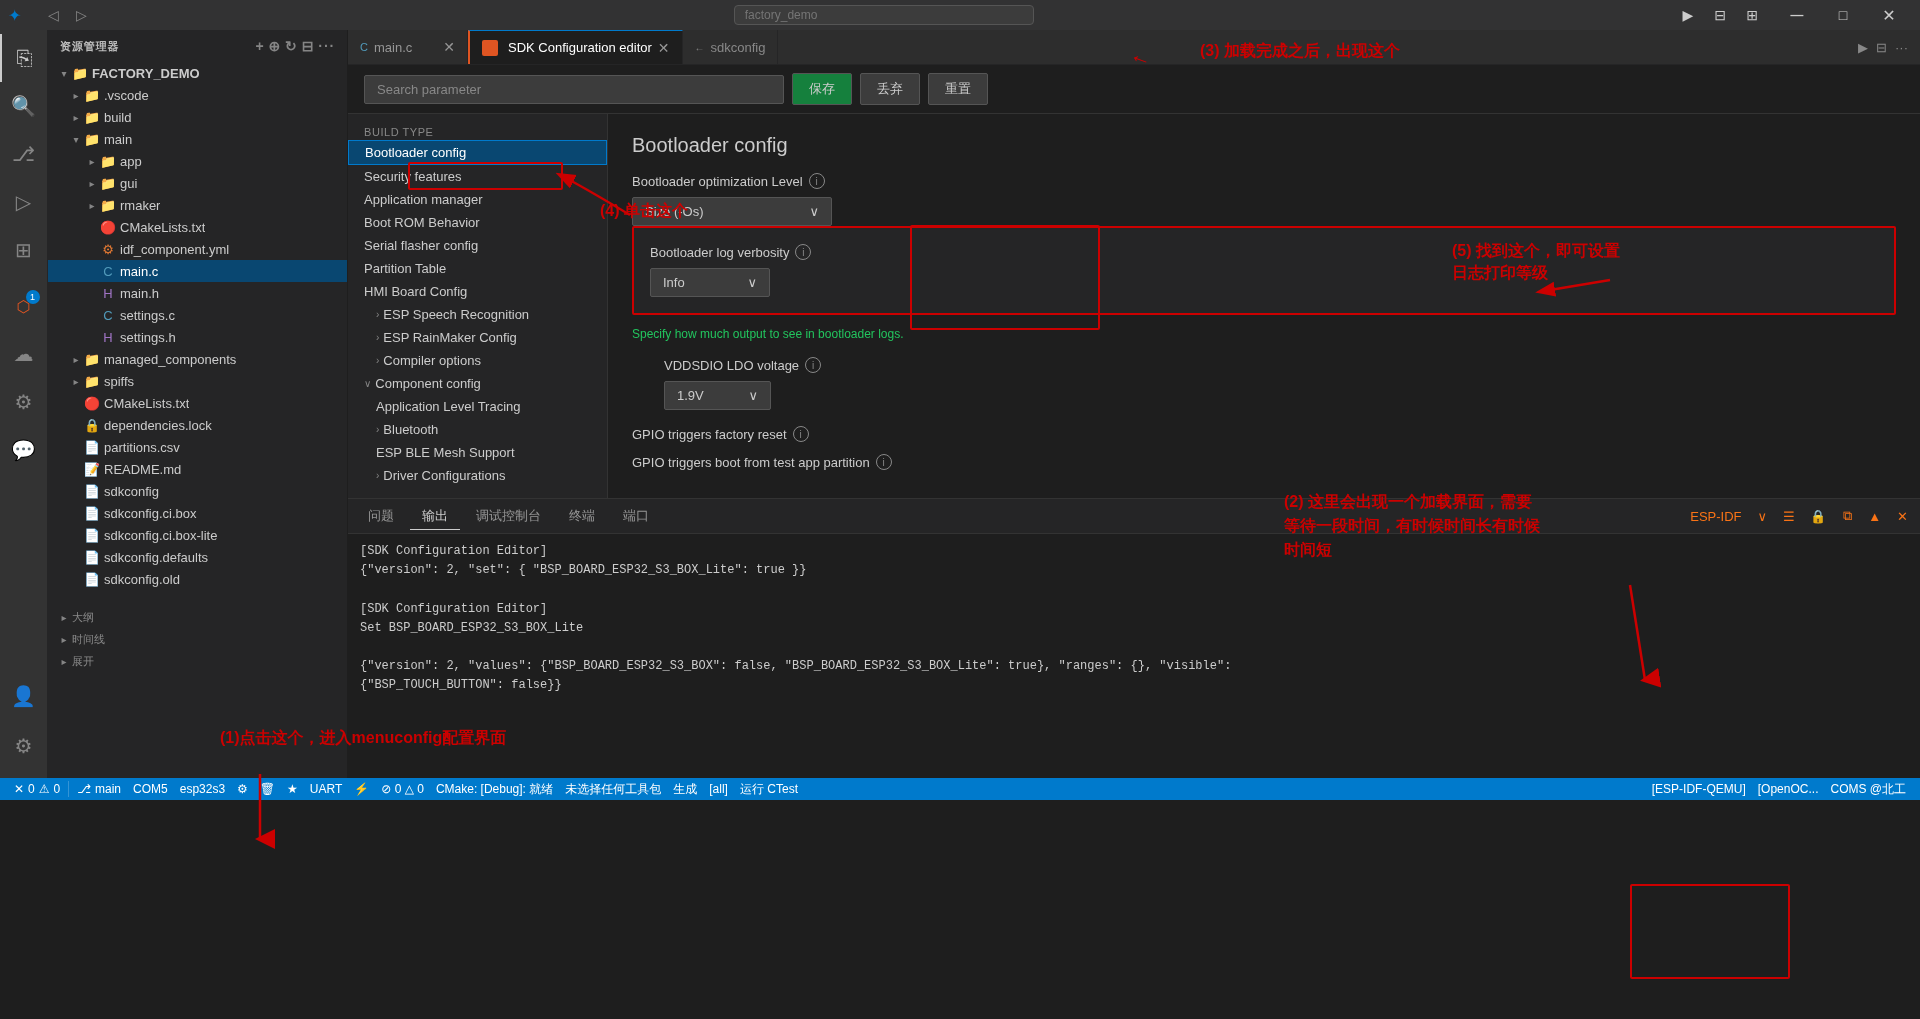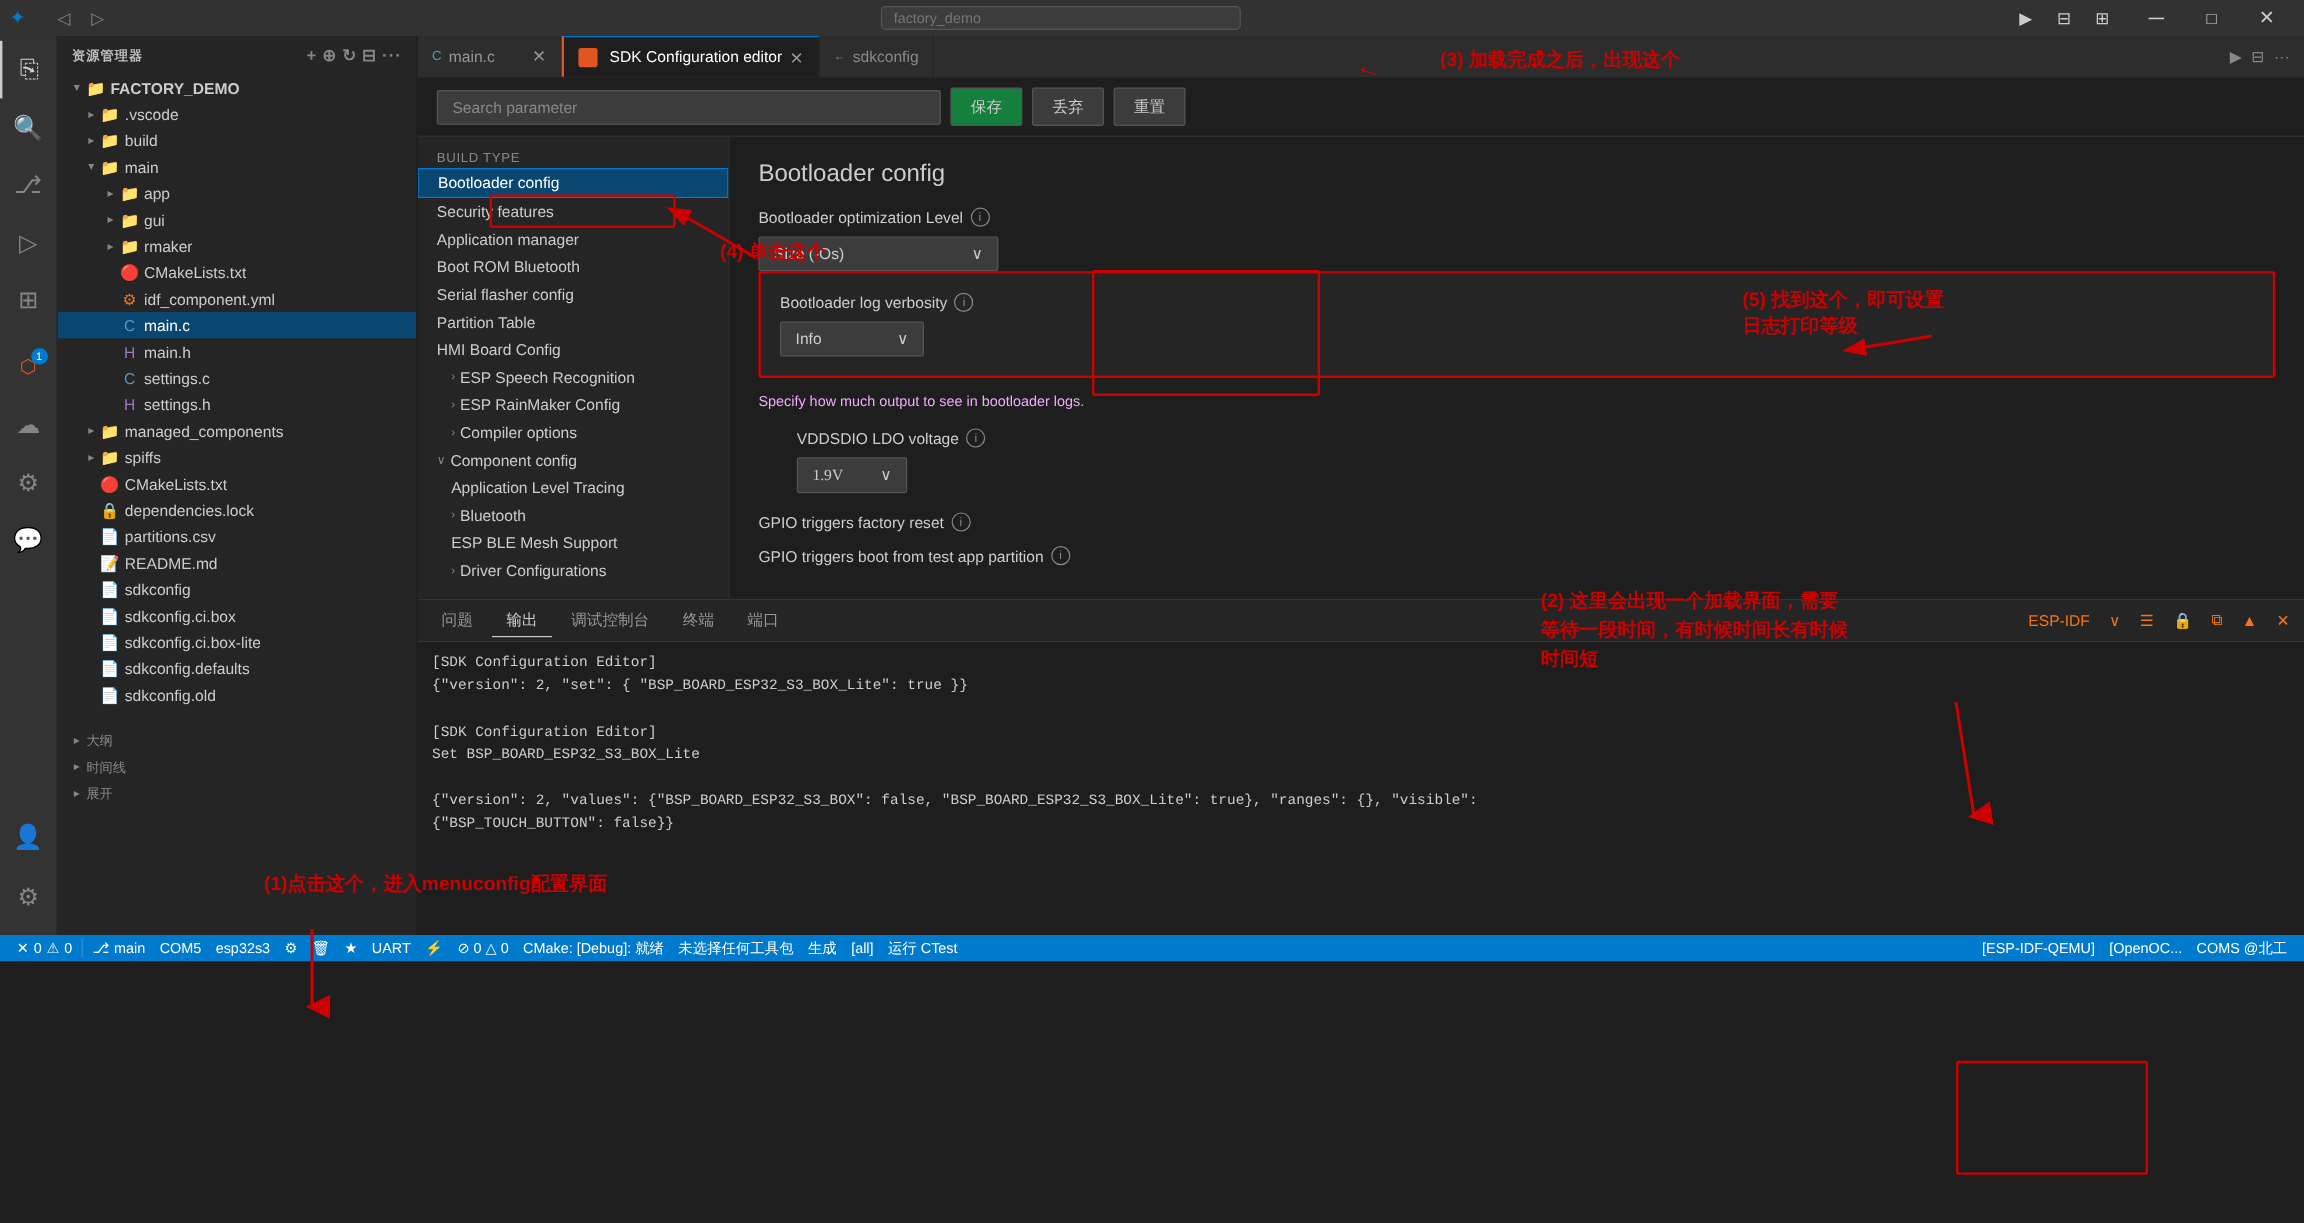--- a/index.html
+++ b/index.html
@@ -410,21 +410,21 @@
       display: flex;
       align-items: center;
       justify-content: space-between;
       width: 200px;
     }
     .config-select-small {
       width: 120px;
     }
     .config-desc {
       font-size: 12px;
-      color: #f0abfc;
+      color: #22c55e;
       margin-top: 8px;
     }
 
     
     .terminal-area {
       height: 280px;
       background: #1e1e1e;
       border-top: 1px solid #333;
       display: flex;
       flex-direction: column;
@@ -839,21 +839,21 @@
             <div class="sdk-nav-item">
 
               <span>Security features</span>
             </div>
 
             <div class="sdk-nav-item">
               <span>Application manager</span>
             </div>
 
             <div class="sdk-nav-item">
-              <span>Boot ROM Bluetooth</span>
+              <span>Boot ROM Behavior</span>
             </div>
 
             <div class="sdk-nav-item">
               <span>Serial flasher config</span>
             </div>
 
             <div class="sdk-nav-item">
               <span>Partition Table</span>
             </div>
 
@@ -925,21 +925,21 @@
               </div>
             </div>
 
             <div class="config-desc" style="margin-bottom:16px;">Specify how much output to see in bootloader logs.</div>
 
             <div style="margin-bottom:16px;margin-left:32px;">
               <div class="config-label">
                 <span>VDDSDIO LDO voltage</span>
                 <span class="config-info-icon">i</span>
               </div>
-              <div class="config-select" style="width:92px;font-family:Liberation Serif, serif;">
+              <div class="config-select" style="width:107px;">
                 <span>1.9V</span>
                 <span>∨</span>
               </div>
             </div>
 
             <div class="config-label">
               <span>GPIO triggers factory reset</span>
               <span class="config-info-icon">i</span>
             </div>
 

